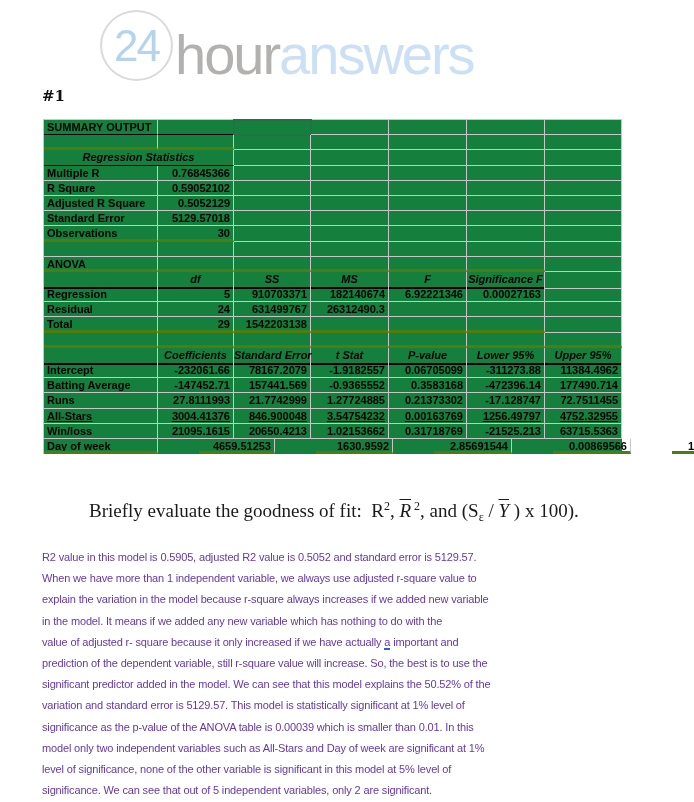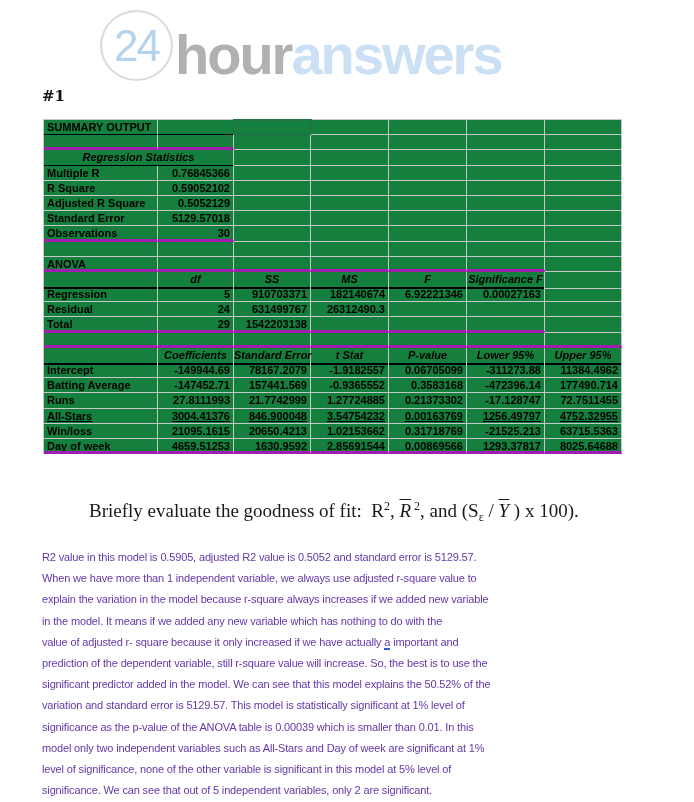--- a/index.html
+++ b/index.html
@@ -16,21 +16,21 @@
   
   .logo{position:absolute;left:98px;top:8px;height:80px;width:460px;}
   .logo-circle{
     position:absolute;left:2px;top:2px;width:73px;height:71px;
     border:2px solid #dadada;border-radius:50%;
     display:flex;align-items:center;justify-content:center;
     font-size:44px;letter-spacing:-2px;color:#b5d4ec;font-weight:400;
   }
   .logo-text{
     position:absolute;left:77px;top:14px;white-space:nowrap;
-    font-size:56px;letter-spacing:-2px;font-weight:700;
+    font-size:56px;letter-spacing:-2px;font-weight:400;
   }
   .logo-hour{color:#b3b1af;}
   .logo-answers{color:#cbe0f4;}
 
   
   .q-number{
     position:absolute;left:42px;top:87px;
     font:700 15px/18px "DejaVu Serif", serif;color:#111;
   }
 
@@ -43,21 +43,21 @@
   .srow{display:grid;height:15.2px;}
   .scell{
     border-right:1px solid var(--grid);border-bottom:1px solid var(--grid);
     font:var(--sheet-font);color:#000;white-space:nowrap;overflow:hidden;
   }
   .lab{text-align:left;padding-left:3px;}
   .num{text-align:right;padding-right:3px;}
   .hdr{text-align:center;font-style:italic;overflow:visible;}
   .b1{border-bottom:1px solid #000;}
   .b2{border-bottom:2px solid #000;}
-  .b3{border-bottom:3px solid #a21caf;}
+  .b3{border-bottom:3px solid #4d7c0f;}
   .sel{outline:2px solid #217346;outline-offset:-1px;}
 
   
   .question{
     position:absolute;left:49px;top:496px;width:600px;
     font-family:"Liberation Serif", serif;font-size:19px;line-height:30px;
     color:#1a1a1a;white-space:nowrap;margin-left:40px;
   }
   .question .sup{font-size:12px;position:relative;top:-7px;}
   .question .sub{font-size:12px;position:relative;top:4px;}
@@ -224,21 +224,21 @@
       <div class="scell lab b2"></div>
       <div class="scell hdr b2">Coefficients</div>
       <div class="scell hdr b2">Standard Error</div>
       <div class="scell hdr b2">t Stat</div>
       <div class="scell hdr b2">P-value</div>
       <div class="scell hdr b2">Lower 95%</div>
       <div class="scell hdr b2">Upper 95%</div>
     </div>
     <div class="srow" style="grid-template-columns: 114px 76px 77px 78px 78px 78px 77px;">
       <div class="scell lab">Intercept</div>
-      <div class="scell num">-149944.69</div>
+      <div class="scell num">-232061.66</div>
       <div class="scell num">78167.2079</div>
       <div class="scell num">-1.9182557</div>
       <div class="scell num">0.06705099</div>
       <div class="scell num">-311273.88</div>
       <div class="scell num">11384.4962</div>
     </div>
     <div class="srow" style="grid-template-columns: 114px 76px 77px 78px 78px 78px 77px;">
       <div class="scell lab">Batting Average</div>
       <div class="scell num">-147452.71</div>
       <div class="scell num">157441.569</div>
@@ -267,21 +267,21 @@
     </div>
     <div class="srow" style="grid-template-columns: 114px 76px 77px 78px 78px 78px 77px;">
       <div class="scell lab">Win/loss</div>
       <div class="scell num">21095.1615</div>
       <div class="scell num">20650.4213</div>
       <div class="scell num">1.02153662</div>
       <div class="scell num">0.31718769</div>
       <div class="scell num">-21525.213</div>
       <div class="scell num">63715.5363</div>
     </div>
-    <div class="srow" style="grid-template-columns: 114px 76px 77px 78px 78px 78px 77px;">
+    <div class="srow" style="grid-template-columns: 114px 76px 77px 78px 78px 78px 77px; gap: 41px;">
       <div class="scell lab b3">Day of week</div>
       <div class="scell num b3">4659.51253</div>
       <div class="scell num b3">1630.9592</div>
       <div class="scell num b3">2.85691544</div>
       <div class="scell num b3">0.00869566</div>
       <div class="scell num b3">1293.37817</div>
       <div class="scell num b3">8025.64688</div>
     </div>
   </div>
 

